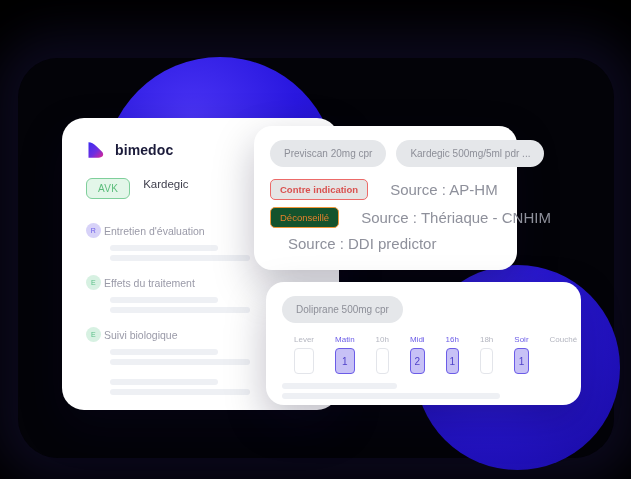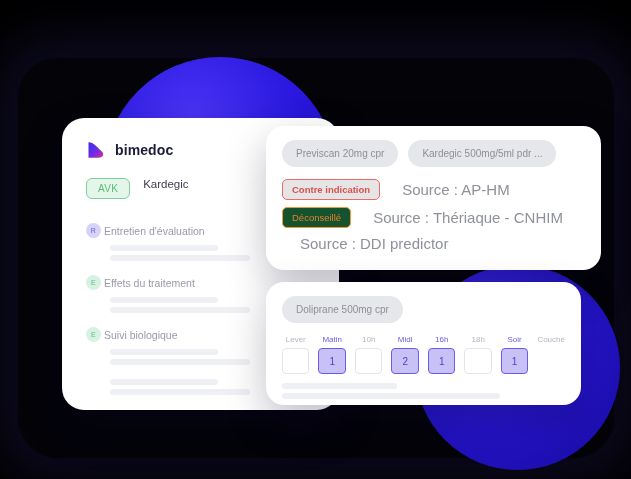--- a/index.html
+++ b/index.html
@@ -67,23 +67,23 @@
     top: 118px;
     width: 277px;
     height: 292px;
     border-radius: 22px;
     box-shadow: 0 18px 42px rgba(10,8,40,0.30);
     padding: 22px 20px 0 24px;
     z-index: 3;
   }
 
   #card-interactions {
-    left: 266px;
+    left: 254px;
     top: 126px;
-    width: 335px;
+    width: 263px;
     height: 144px;
     border-radius: 18px;
     box-shadow: 0 16px 40px rgba(10,8,40,0.26);
     padding: 14px 16px 0 16px;
     z-index: 5;
   }
 
   #card-posology {
     left: 266px;
     top: 282px;
@@ -201,20 +201,21 @@
 
   
   #posology-grid {
     display: flex;
     gap: 9px;
     margin-top: 2px;
   }
   .slot {
     width: 33px;
     text-align: center;
+    margin-left: 12px;
   }
   .slot-label {
     font-size: 8px;
     margin-bottom: 4px;
     color: #b4b6c0;
     white-space: nowrap;
   }
   .slot.active .slot-label { color: #6b5ce7; }
   .slot-box {
     height: 26px;

